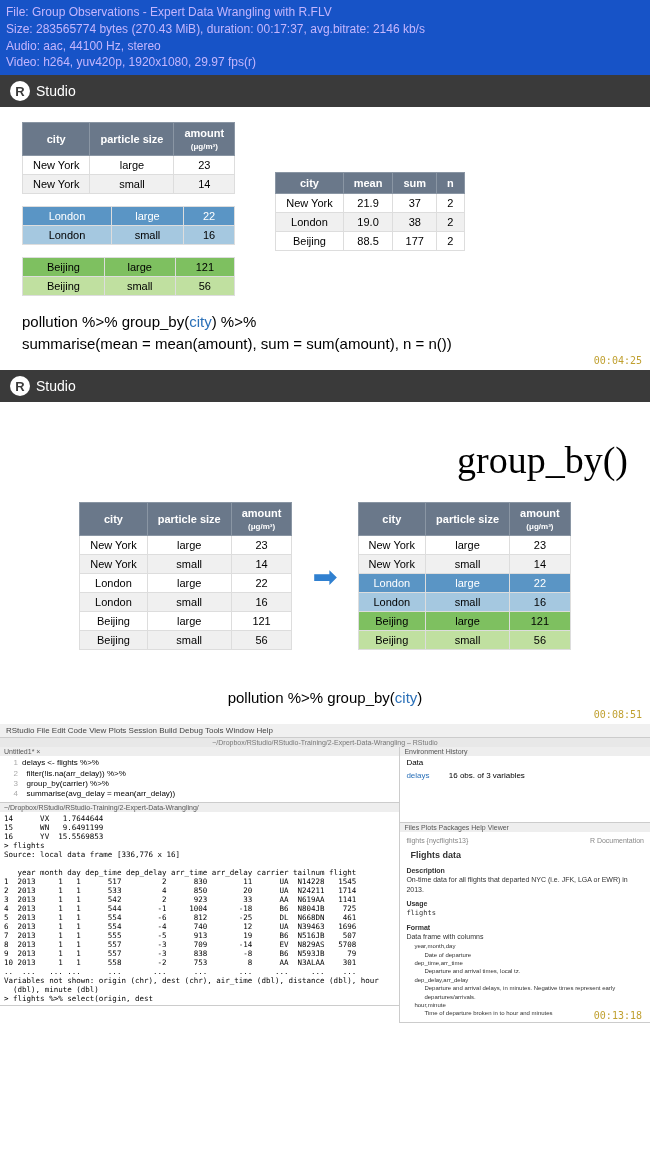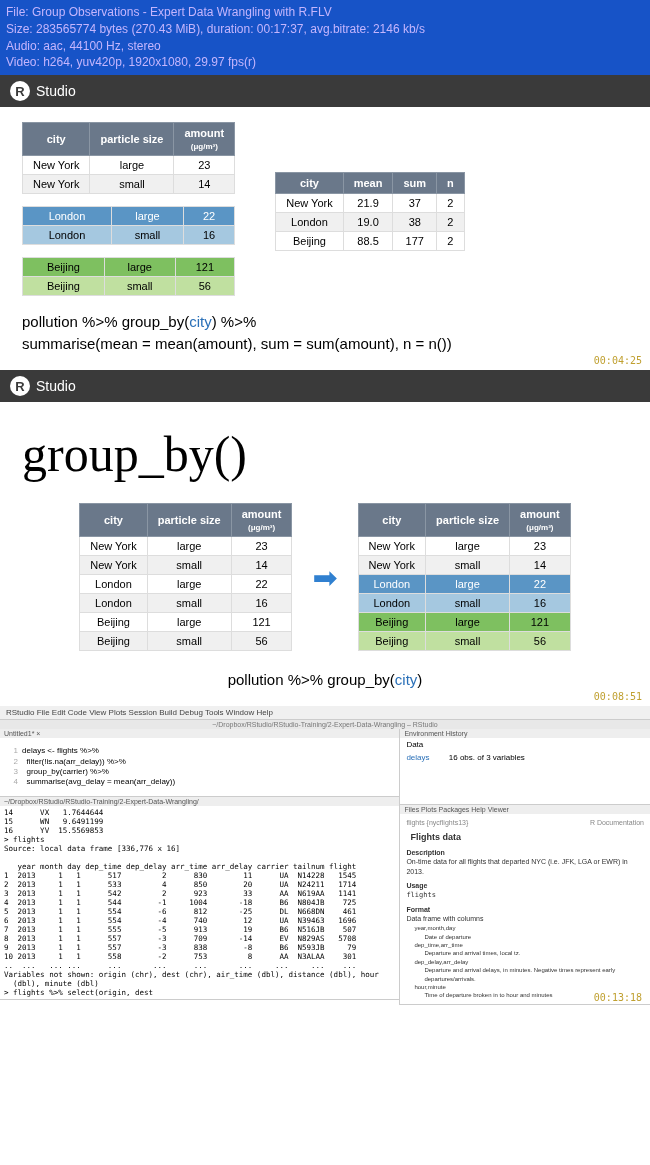--- a/index.html
+++ b/index.html
@@ -14,30 +14,30 @@
 .tbl th{background:#6a788a;color:#fff;padding:4px 10px;font-weight:bold;text-align:center;border:1px solid #8a96a4}
 .tbl td{padding:3px 10px;text-align:center;border:1px solid #ddd}
 .tbl .alt td{background:#f0f0f0}
 .tbl .blue td{background:#5a95c5;color:#fff}
 .tbl .ltblue td{background:#a5c8e0}
 .tbl .green td{background:#7ec060}
 .tbl .ltgreen td{background:#c0e0a0}
 .arrow{color:#3080d0;font-size:30px;display:inline-block;vertical-align:middle}
 .code{font-family:Menlo,monospace;font-size:15px;margin-top:15px;line-height:1.4}
 .code .kw{color:#2a70b8}
-.big-title{font-size:50px;text-align:left;margin:8px 0 20px;font-family:Georgia,serif}
+.big-title{font-size:38px;text-align:right;margin:21px 0 20px;font-family:Georgia,serif}
 .ide{background:#e8e8e8;font-size:8px;position:relative}
 .ide-menu{background:#f0f0f0;padding:2px 6px;font-size:8px;color:#444;border-bottom:1px solid #ccc}
 .ide-title{background:#e8e8e8;padding:1px 6px;font-size:7px;color:#777;text-align:center}
 .ide-panes{display:flex;background:#fff}
 .ide-left{flex:1.6;border-right:1px solid #ccc}
 .ide-right{flex:1}
 .ide-pane{border-bottom:1px solid #ccc;background:#fff}
 .ide-tabs{background:#eee;padding:1px 4px;font-size:7px;color:#555}
-.ide-code{font-family:Menlo,monospace;font-size:8px;padding:8px 4px;line-height:1.3;white-space:pre;overflow:hidden}
+.ide-code{font-family:Menlo,monospace;font-size:8px;padding:2px 4px;line-height:1.3;white-space:pre;overflow:hidden}
 .ide-code .ln{color:#aaa;display:inline-block;width:14px;text-align:right;margin-right:4px}
 .console-out{font-family:Menlo,monospace;font-size:7.5px;padding:2px 4px;line-height:1.2;white-space:pre;overflow:hidden}
 .help-pane{font-size:7px;padding:4px 6px;line-height:1.4;color:#333}
 .help-pane h4{font-size:9px;margin:3px 4px}
 .env-row{font-family:Menlo,monospace;font-size:8px;padding:2px 6px}
 .slide1-layout{display:flex;gap:40px;align-items:flex-start}
 .slide1-left{display:flex;flex-direction:column;gap:12px}
 .slide2-layout{display:flex;gap:20px;align-items:center;justify-content:center}
 </style>
 </head>
@@ -223,21 +223,21 @@
             <td>121</td>
           </tr>
       <tr class="ltgreen">
             <td>Beijing</td>
             <td>small</td>
             <td>56</td>
           </tr>
     </tbody>
       </table>
   </div>
-  <div class="code" style="text-align:center;margin-top:18px">
+  <div class="code" style="text-align:center;margin-top:37px">
     <span>pollution %&gt;% group_by(</span><span class="kw">city</span><span>)</span>
   </div>
   <div class="timestamp">00:08:51</div>
 </div>
 
 <div class="ide">
   <div class="ide-menu">RStudio   File   Edit   Code   View   Plots   Session   Build   Debug   Tools   Window   Help</div>
   <div class="ide-title">~/Dropbox/RStudio/RStudio-Training/2-Expert-Data-Wrangling – RStudio</div>
   <div class="ide-panes">
     <div class="ide-left">

